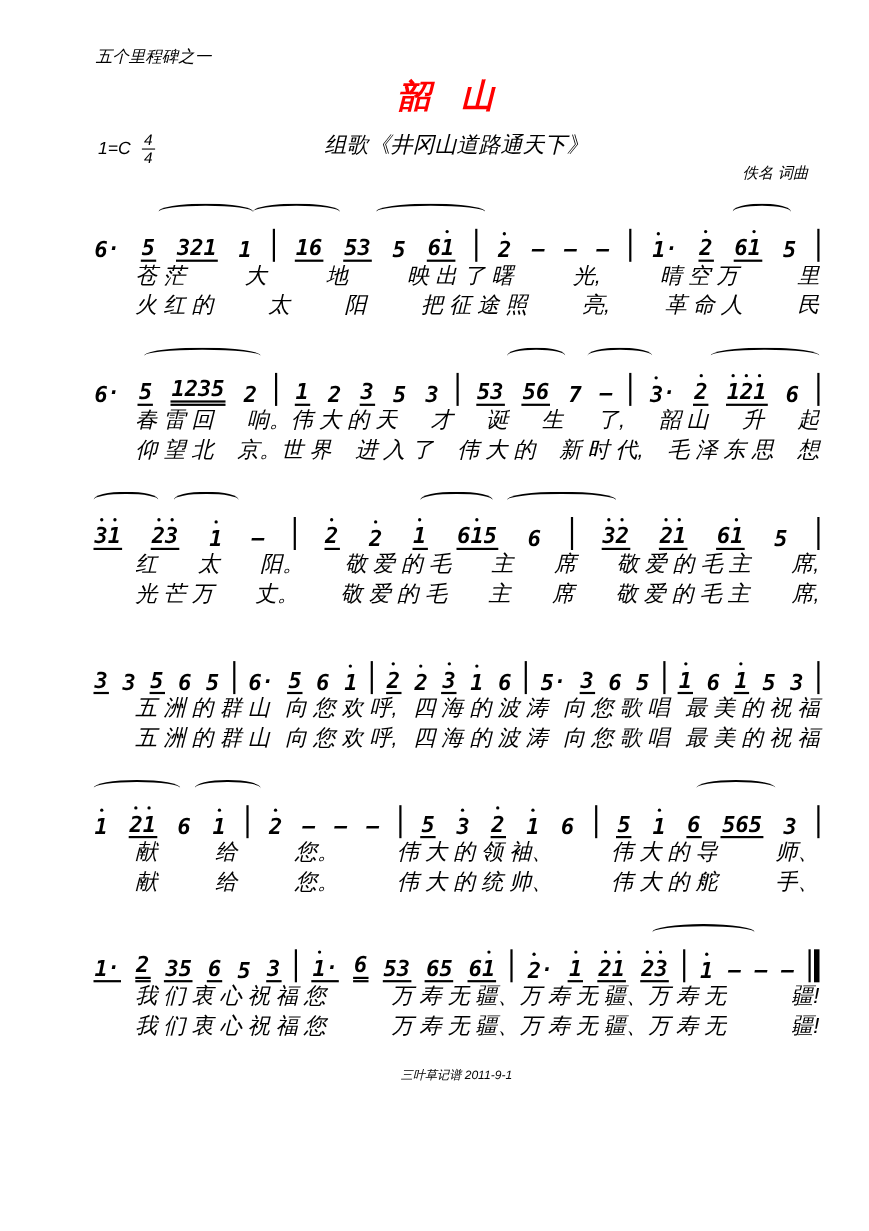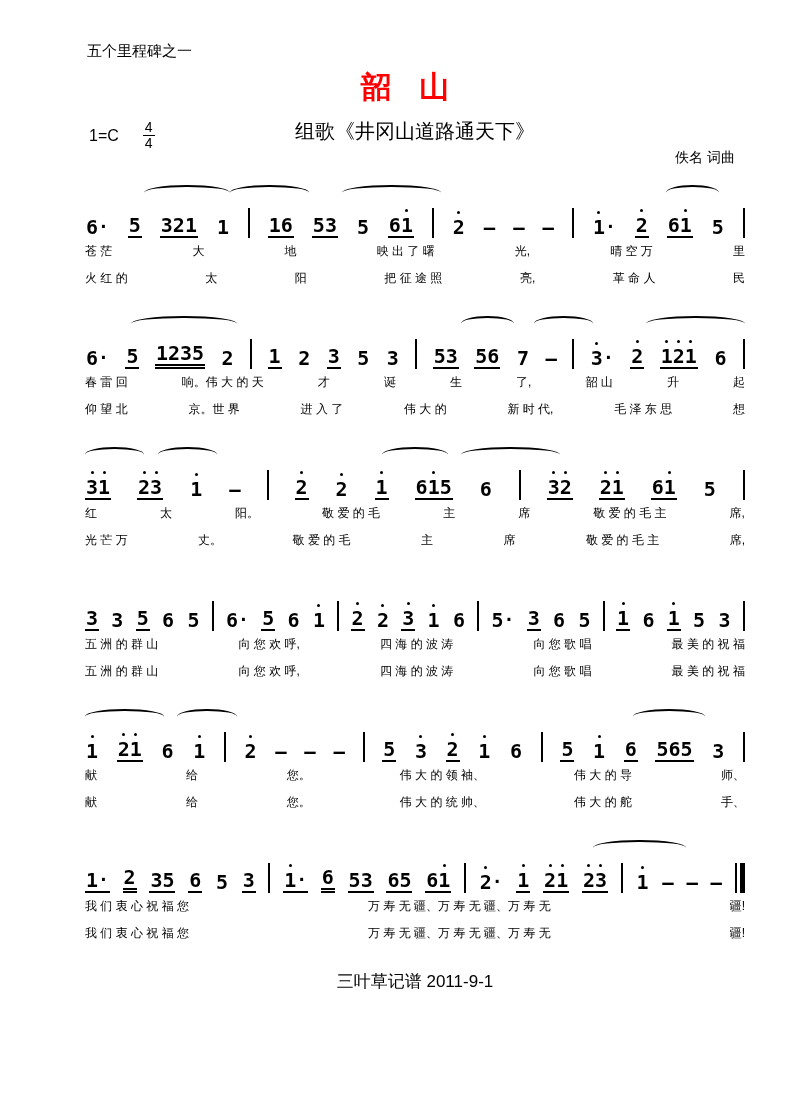--- a/index.html
+++ b/index.html
@@ -1,24 +1,24 @@
 <!DOCTYPE html>
 <html><head>
 <meta charset="utf-8">
 <style>
   html,body{margin:0;padding:0;background:#fff;}
   .page{
     width:790px;height:1119px;box-sizing:border-box;
     padding:42px 45px 0 85px;background:#ffffff;color:#000;
-    font-family:"Liberation Sans",sans-serif;overflow:hidden;
+    font-family:"Liberation Sans",sans-serif;overflow:hidden;font-style:italic;
   }
   .series{font-size:15px;margin:0 0 6px 2px;}
   .title{text-align:center;font-size:30px;font-weight:bold;letter-spacing:10px;margin:4px 0 2px -10px;}
   .meta{position:relative;height:54px;margin-top:8px;}
-  .keysig{position:absolute;left:4px;top:4px;font-size:16px;display:flex;gap:24px;align-items:center;}
+  .keysig{position:absolute;left:4px;top:4px;font-size:16px;display:flex;gap:10px;align-items:center;}
   .frac{display:inline-flex;flex-direction:column;align-items:center;font-size:14px;line-height:15px;}
   .frac .den{border-top:1px solid #000;padding:0 2px;}
   .frac .num{padding:0 2px;}
   .subtitle{text-align:center;font-size:20px;padding-top:2px;}
   .credit{position:absolute;right:10px;top:33px;font-size:14px;}
   .score{margin-top:14px;}
   .system{margin-bottom:23px;}
   .notes-wrap{position:relative;padding-top:14px;}
   .arc{position:absolute;top:1px;height:13px;border-top:2px solid #000;border-radius:50% 50% 0 0;}
   .notes-row{display:flex;justify-content:space-between;align-items:flex-end;height:40px;}
@@ -29,23 +29,23 @@
   .od{height:7px;display:flex;align-items:center;justify-content:center;}
   .od i{width:3px;height:3px;border-radius:50%;background:#000;display:block;}
   .od i.off{background:transparent;}
   .dg{font-family:"DejaVu Sans Mono",monospace;font-weight:bold;font-size:20px;line-height:22px;}
   .aug .dg{font-size:18px;}
   .dash{font-family:"DejaVu Sans Mono",monospace;font-weight:bold;font-size:19px;line-height:22px;}
   .bar{width:2px;height:30px;background:#000;}
   .barfinal{display:flex;gap:3px;align-items:flex-end;}
   .barfinal .thin{width:2px;height:30px;background:#000;}
   .barfinal .thick{width:5px;height:30px;background:#000;}
-  .lyrics-row{display:flex;justify-content:space-between;font-size:12px;line-height:27px;}
+  .lyrics-row{display:flex;justify-content:space-between;font-size:20px;line-height:27px;margin-left:38px;}
   .seg{white-space:pre;}
-  .footer{text-align:center;font-size:17px;margin-top:8px;}
+  .footer{text-align:center;font-size:11px;margin-top:8px;}
 </style>
 </head>
 <body>
 
 <div class="page">
   <div class="series">五个里程碑之一</div>
   <div class="title" style="color: rgb(255, 0, 0);">韶 山</div>
   <div class="meta">
     <div class="keysig">
       <span>1=C</span>

